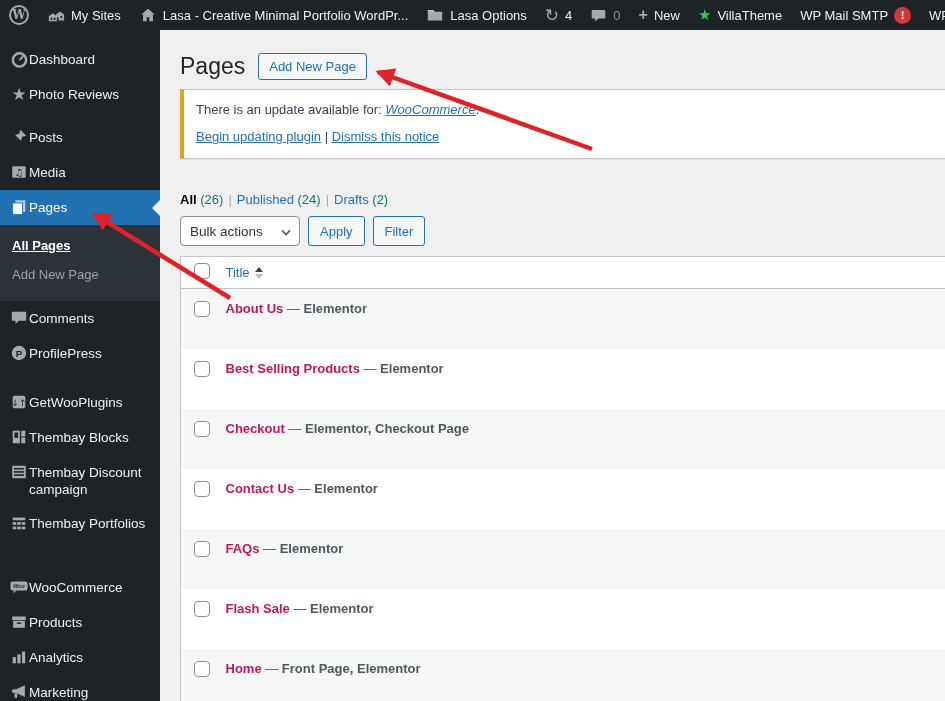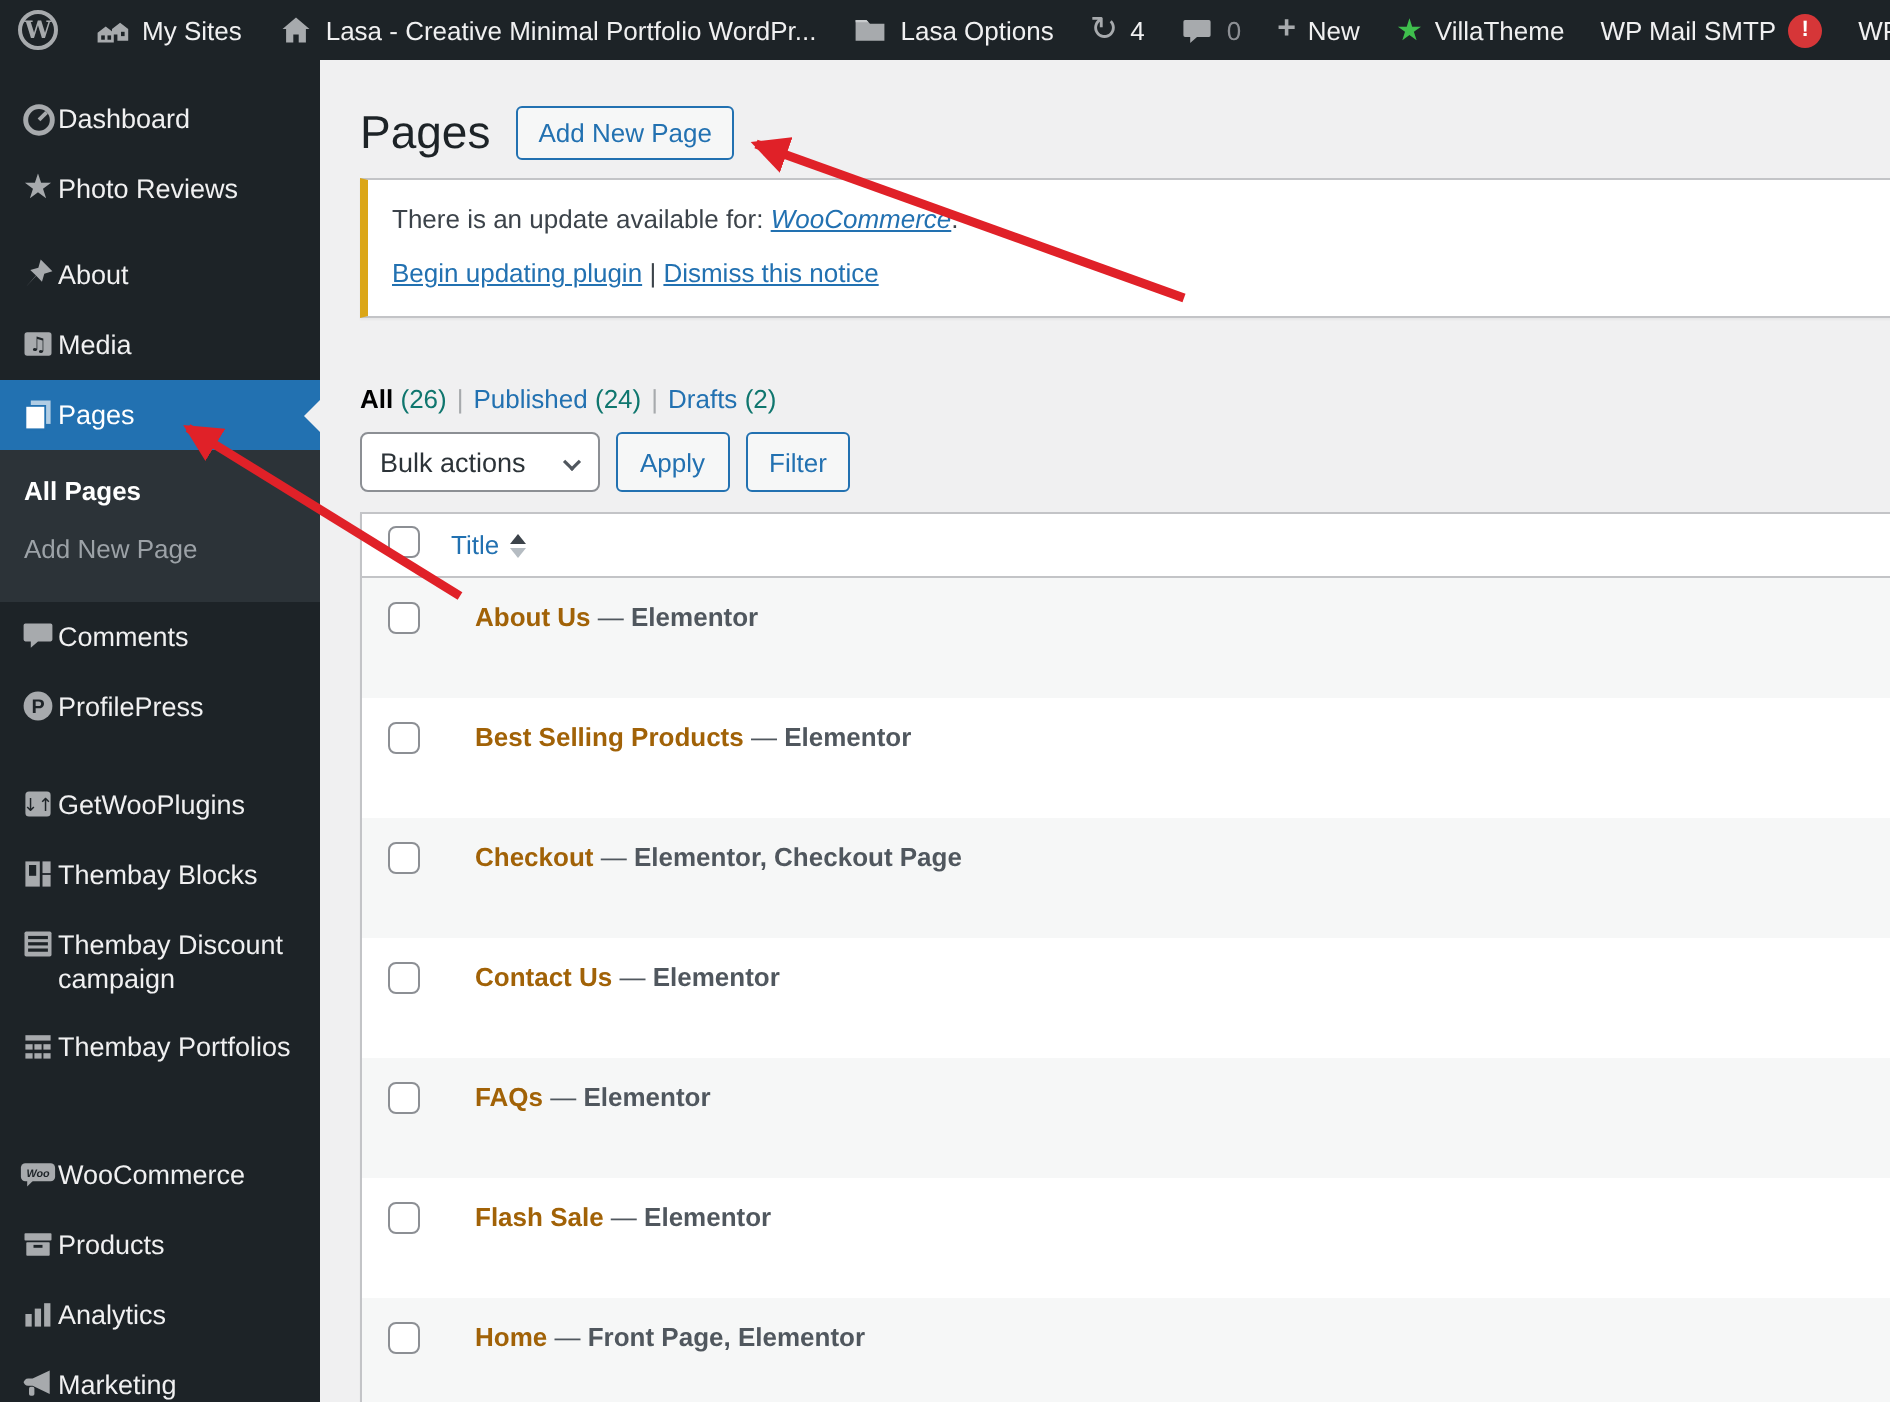--- a/index.html
+++ b/index.html
@@ -23,21 +23,21 @@
   .menu-item { display:flex; align-items:flex-start; padding:8px 8px 8px 9px; min-height:34px; font-size:13.5px; color:#f0f0f1; position:relative; cursor:pointer; }
   .menu-item .mi-icon { width:20px; height:20px; flex:0 0 20px; color:#a7aaad; display:flex; align-items:center; justify-content:center; margin-top:-1px; }
   .menu-item .mi-label { line-height:17px; padding-top:1px; }
   .menu-item.selected { background:#2271b1; color:#fff; }
   .menu-item.selected .mi-icon { color:#fff; }
   .menu-notch { position:absolute; right:0; top:50%; margin-top:-8px; width:0; height:0; border:8px solid transparent; border-right-color:#f0f0f1; }
   .menu-sep { height:14px; }
   .menu-sep.small { height:8px; }
   .submenu { background:#2c3338; padding:6px 0 12px; }
   .submenu-item { padding:6px 12px; font-size:13px; color:#9ca2a7; cursor:pointer; line-height:17px; }
-  .submenu-item.current { color:#fff; font-weight:bold; }
+  .submenu-item.current { color:#fff; font-weight:bold;text-decoration:underline; }
 
   
   .content { position:absolute; top:30px; left:160px; width:1100px; height:671px; padding:22px 0 0 20px; background:#f0f0f1; }
   .page-header { display:flex; align-items:center; gap:13px; }
   .page-title { font-size:23px; font-weight:400; color:#1d2327; line-height:29px; }
   .add-new-btn { display:inline-block; padding:5px 10px; border:1px solid #2271b1; border-radius:3px; background:#f6f7f7; color:#2271b1; font-size:13px; cursor:pointer; }
 
   .notice { width:1000px; margin-top:8px; background:#fff; border:1px solid #c3c4c7; border-left:4px solid #dba617; box-shadow:0 1px 1px rgba(0,0,0,.04); padding:10px 12px 11px; }
   .notice p { font-size:13px; line-height:1.55; color:#3c434a; }
   .notice p + p { margin-top:7px; }
@@ -61,21 +61,21 @@
   .pages-table thead th { height:32px; border-bottom:1px solid #c3c4c7; text-align:left; font-weight:400; font-size:13px; }
   .col-cb { width:45px; padding-left:13px; }
   .cb-box { width:16px; height:16px; border:1px solid #8c8f94; border-radius:4px; background:#fff; display:inline-block; cursor:pointer; }
   .title-head { color:#2271b1; cursor:pointer; display:inline-flex; align-items:center; gap:5px; }
   .sort-stack { display:inline-flex; flex-direction:column; gap:2px; }
   .sort-up { width:0; height:0; border-left:4px solid transparent; border-right:4px solid transparent; border-bottom:5px solid #3c434a; }
   .sort-down { width:0; height:0; border-left:4px solid transparent; border-right:4px solid transparent; border-top:5px solid #b5bcc2; }
   .pages-table tbody tr { height:60px; }
   .pages-table tbody tr.alt { background:#f6f7f7; }
   .pages-table td { vertical-align:top; padding-top:12px; font-size:13px; }
-  .row-title { color:#a16207; font-weight:600; text-decoration:none; cursor:pointer;margin-left:12px; }
+  .row-title { color:#be185d; font-weight:600; text-decoration:none; cursor:pointer; }
   .post-state { color:#50575e; font-weight:600; }
   .state-sep { color:#50575e; }
 
   
   .annot { position:absolute; top:0; left:0; z-index:100; pointer-events:none; }
 </style>
 </head>
 <body>
 
 <div id="screen">
@@ -160,21 +160,21 @@
     </div>
 
     <div class="menu-sep small"></div>
 
     <div class="menu-item">
       <span class="mi-icon">
         <svg width="18" height="18" viewBox="0 0 20 20" fill="currentColor">
             <path d="M11.5 2 L18 8.5 L13.5 9.8 L12.2 14.3 L9 11 L3 17.5 L8.9 10.9 L5.7 7.8 L10.2 6.5 Z"></path>
           </svg>
       </span>
-      <span class="mi-label">About</span>
+      <span class="mi-label">Posts</span>
     </div>
 
     <div class="menu-item">
       <span class="mi-icon">
         <svg width="18" height="18" viewBox="0 0 20 20">
             <rect x="2.5" y="3.5" width="15" height="13" rx="1.5" fill="currentColor"></rect>
             <text x="10" y="14" text-anchor="middle" font-size="11" fill="#1d2327" font-family="DejaVu Sans">♫</text>
           </svg>
       </span>
       <span class="mi-label">Media</span>

